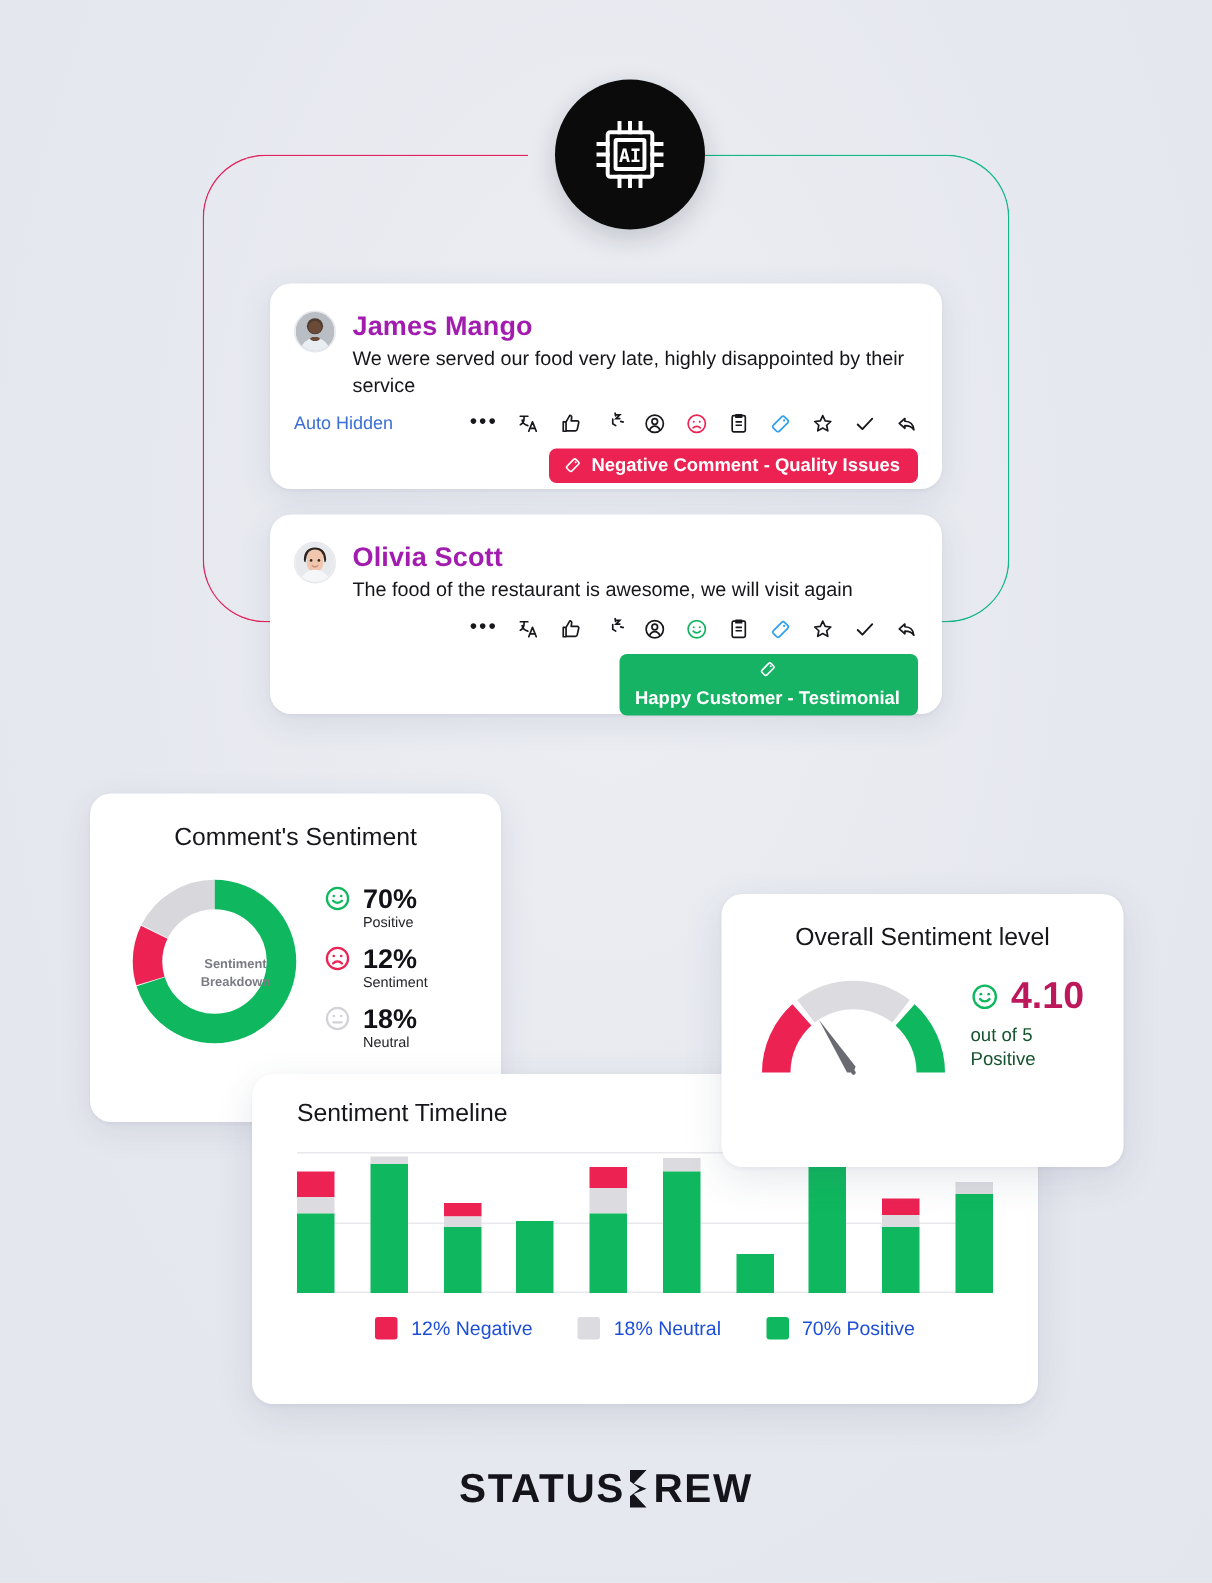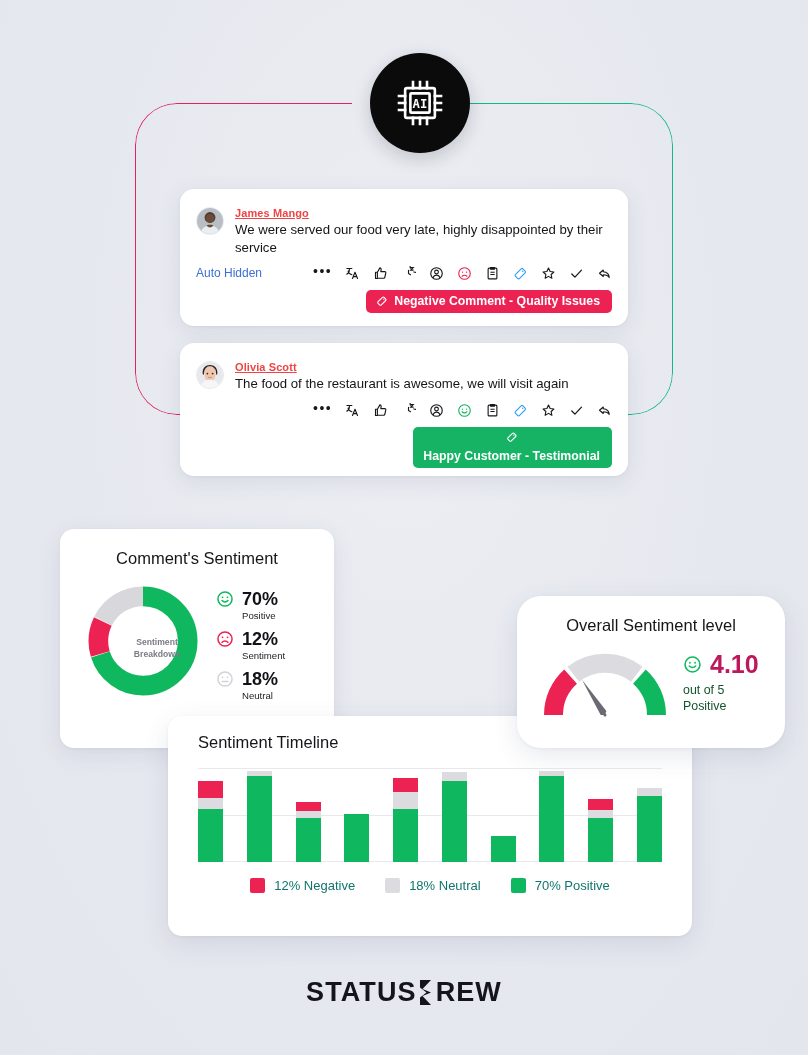--- a/index.html
+++ b/index.html
@@ -46,21 +46,21 @@
     position: absolute; background: #ffffff; border-radius: 14px;
     box-shadow: 0 6px 22px rgba(60,70,110,.10), 0 1px 3px rgba(60,70,110,.06);
   }
   #comment-card-1 { left: 180px; top: 189px; width: 448px; height: 137px; }
   #comment-card-2 { left: 180px; top: 343px; width: 448px; height: 133px; }
 
   .comment-row { display: flex; padding: 18px 16px 0 16px; gap: 11px; }
   .avatar { width: 28px; height: 28px; border-radius: 50%; flex: 0 0 28px;
             overflow: hidden; border: 1px solid #e6e8ee; }
   .comment-body { flex: 1; min-width: 0; }
-  .comment-name { font-size: 11px; font-weight: 700; color: #ef4444; letter-spacing: .1px; text-decoration: underline; }
+  .comment-name { font-size: 18px; font-weight: 700; color: #a21caf; letter-spacing: .1px; }
   .comment-text { font-size: 13.2px; color: #15151a; line-height: 1.34; margin-top: 2px; }
 
   .action-row { display: flex; align-items: flex-start; padding: 10px 16px 0 16px; }
   .auto-hidden { font-size: 12px; color: #3b6fd4; }
   .icons { display: flex; align-items: center; gap: 13px; margin-left: auto; }
   .ic { width: 15px; height: 15px; display: block; }
   .dots { letter-spacing: 1.4px; font-size: 14px; color: #17171c; line-height: 8px;
           margin-bottom: 5px; }
 
   .tag-row { display: flex; justify-content: flex-end; padding: 9px 16px 0 16px; }
@@ -82,24 +82,23 @@
   .donut-wrap { display: flex; align-items: flex-start; padding: 14px 0 0 24px; gap: 14px; }
   .donut-center { position: absolute; left: 109px; top: 637px; width: 96px;
                   text-align: center; font-size: 8.6px; color: #7b7b85; line-height: 1.35; font-weight: bold; }
   .legend-col { padding-top: 8px; }
   .legend-item { display: flex; align-items: flex-start; gap: 8px; margin-bottom: 9px; }
   .legend-pct { font-size: 18px; font-weight: 700; color: #111117; line-height: 1.05; }
   .legend-lbl { font-size: 9.6px; color: #232329; margin-top: 1px; }
 
   
   #gauge-card {
-    position: absolute; left: 481px; top: 596px; width: 268px; height: 152px;
-    background: #fff; border-radius: 24px;
+    position: absolute; left: 481px; top: 596px; width: 268px; height: 182px;
+    background: #fff; border-radius: 14px;
     box-shadow: 0 8px 26px rgba(60,70,110,.12), 0 1px 3px rgba(60,70,110,.06);
-    margin-left: 36px;
   }
   .gauge-row { display: flex; align-items: center; padding: 8px 0 0 22px; gap: 12px; }
   .gauge-val { font-size: 25px; font-weight: 700; color: #be185d; line-height: 1; }
   .gauge-sub { font-size: 12.4px; color: #14532d; line-height: 1.28; margin-top: 6px; }
 
   
   #timeline-card {
     position: absolute; left: 168px; top: 716px; width: 524px; height: 220px;
     background: #fff; border-radius: 14px;
     box-shadow: 0 8px 26px rgba(60,70,110,.12), 0 1px 3px rgba(60,70,110,.06);
@@ -109,21 +108,21 @@
   .grid-line { position: absolute; left: 0; right: 0; height: 1px; background: #e9e9ed; }
   .bars { position: absolute; left: 0; right: 0; bottom: 0; top: 0;
           display: flex; align-items: flex-end; justify-content: space-between; }
   .bar { width: 25px; display: flex; flex-direction: column; justify-content: flex-end; }
   .seg-neg { background: #ec2253; }
   .seg-neu { background: #dcdce0; }
   .seg-pos { background: #0fb85e; }
 
   .tl-legend { display: flex; justify-content: center; align-items: center;
                gap: 30px; margin-top: 16px; }
-  .tl-li { display: flex; align-items: center; gap: 9px; font-size: 13px; color: #0f766e; }
+  .tl-li { display: flex; align-items: center; gap: 9px; font-size: 13px; color: #1d4ed8; }
   .sw { width: 15px; height: 15px; border-radius: 2px; }
 
   
   #brand { position: absolute; left: 0; right: 0; top: 977px; text-align: center;
            display: flex; align-items: center; justify-content: center; gap: 0px; }
   .brand-txt { font-size: 27px; font-weight: 700; letter-spacing: 1.1px; color: #14141a; }
 </style>
 </head>
 <body>
 

